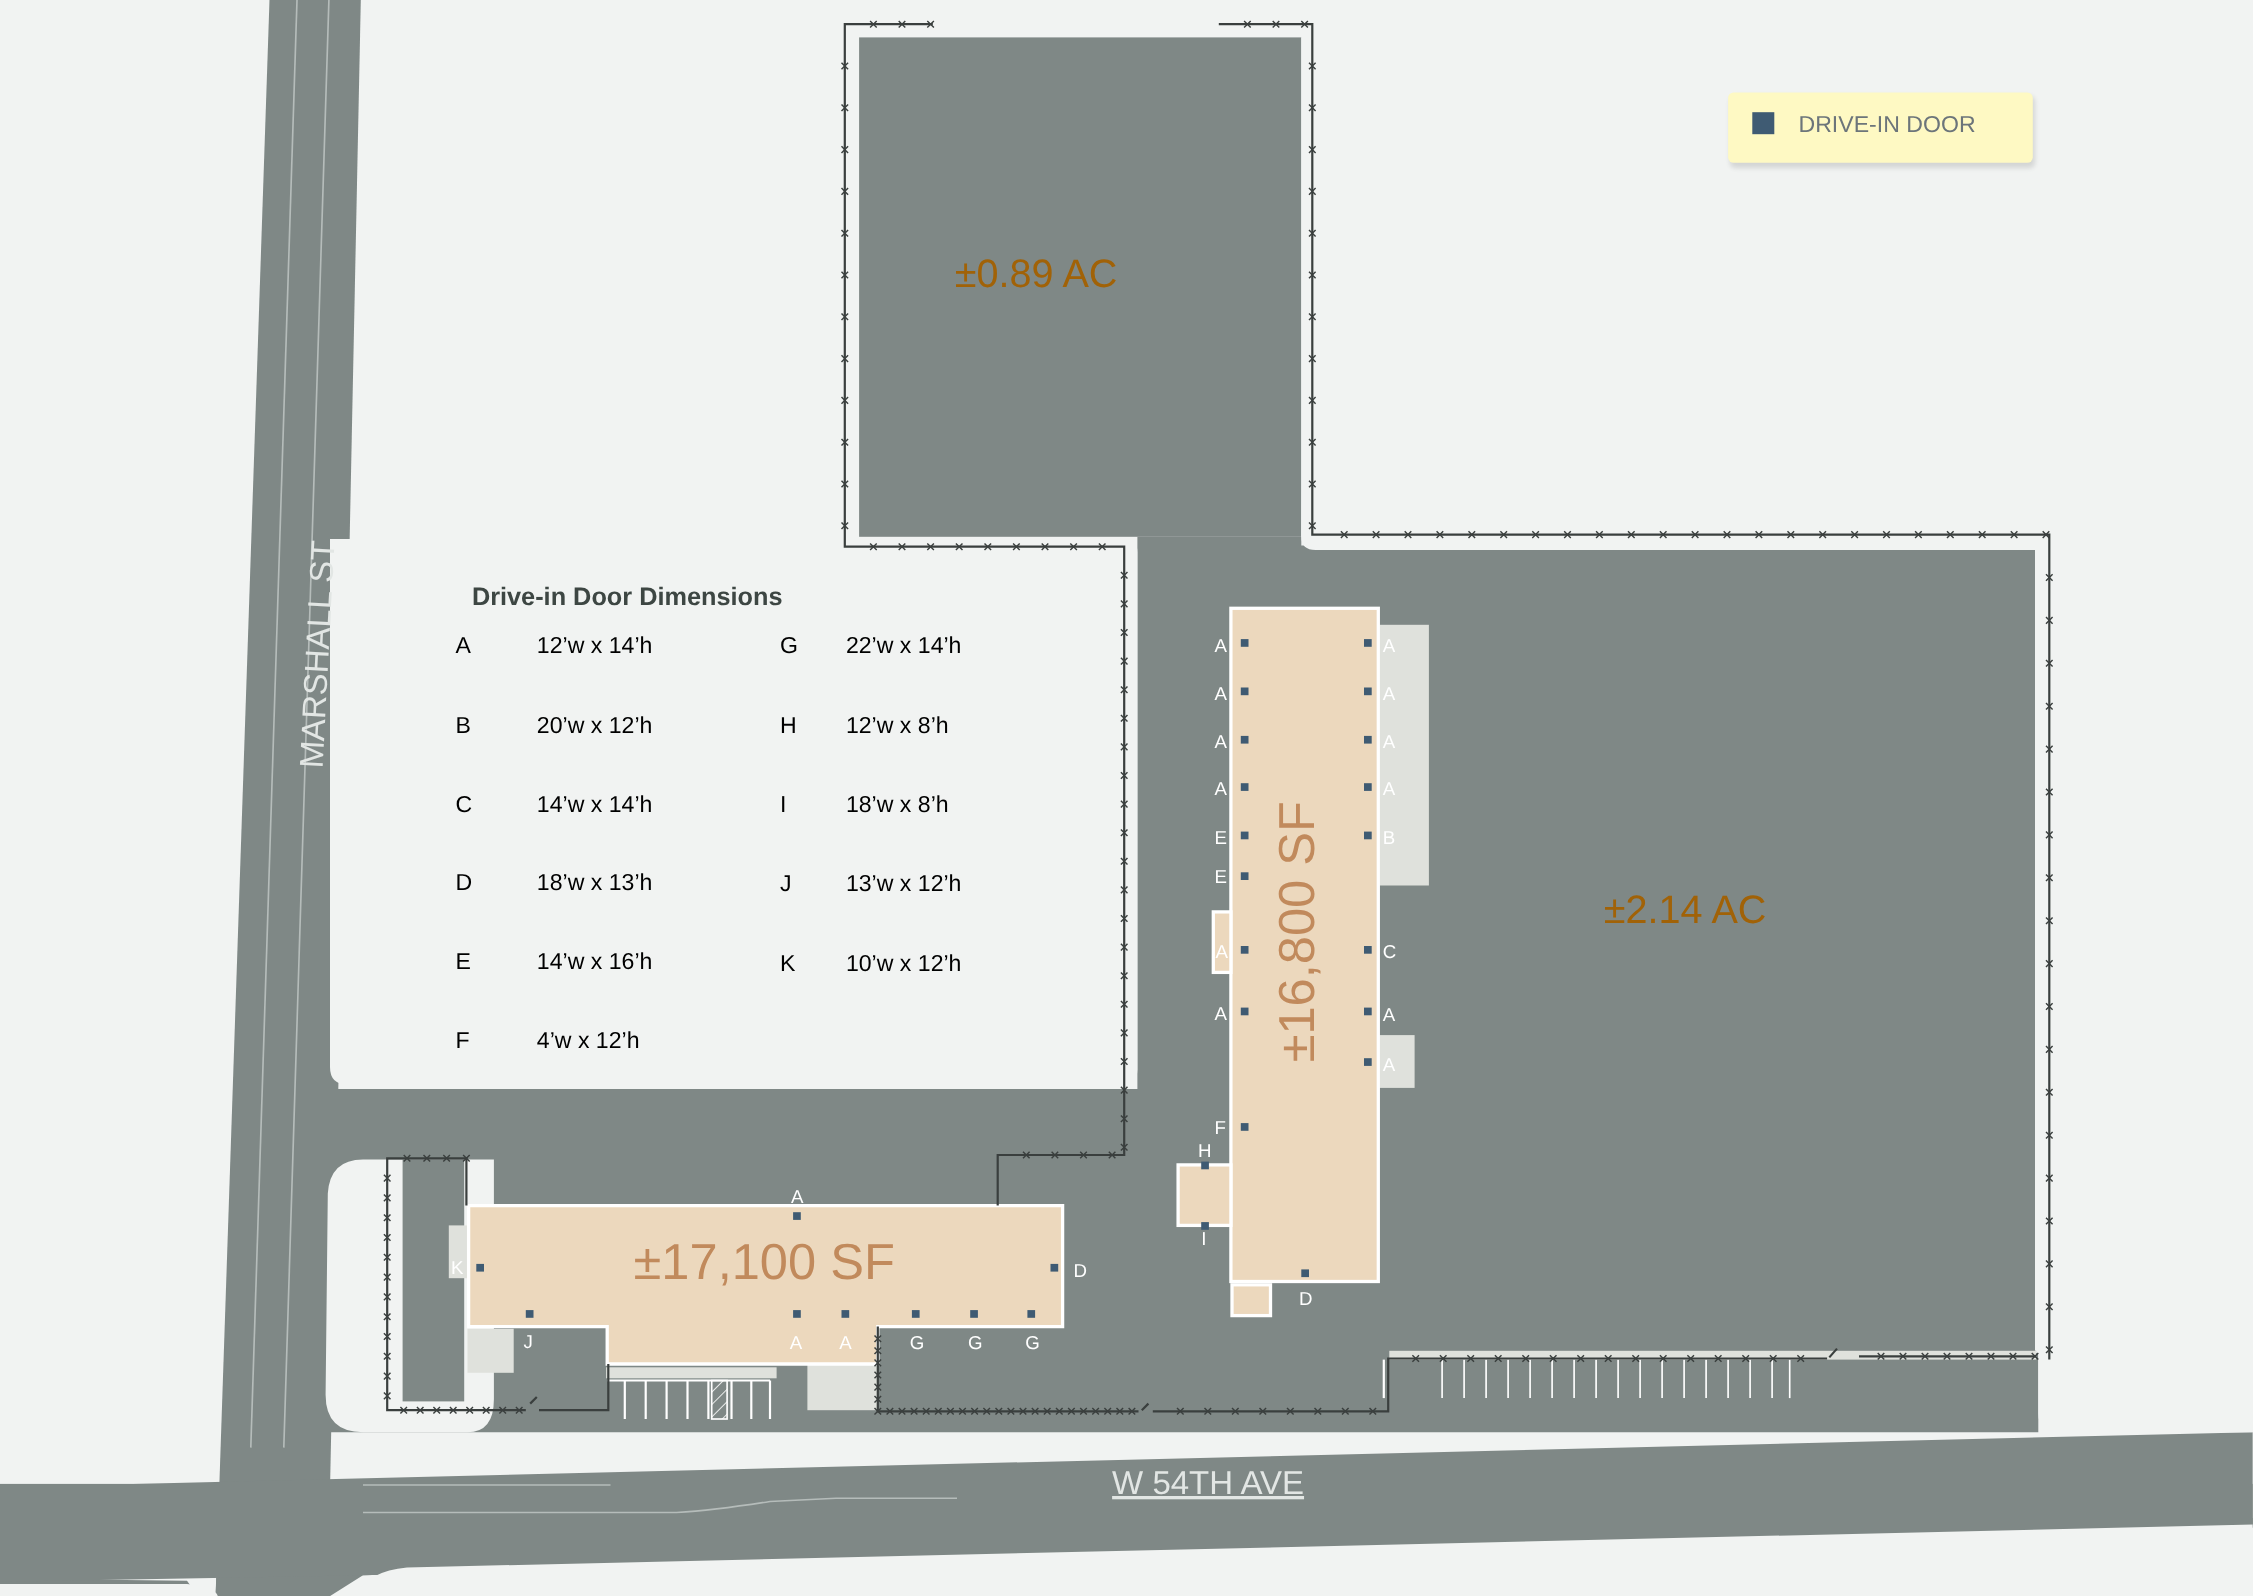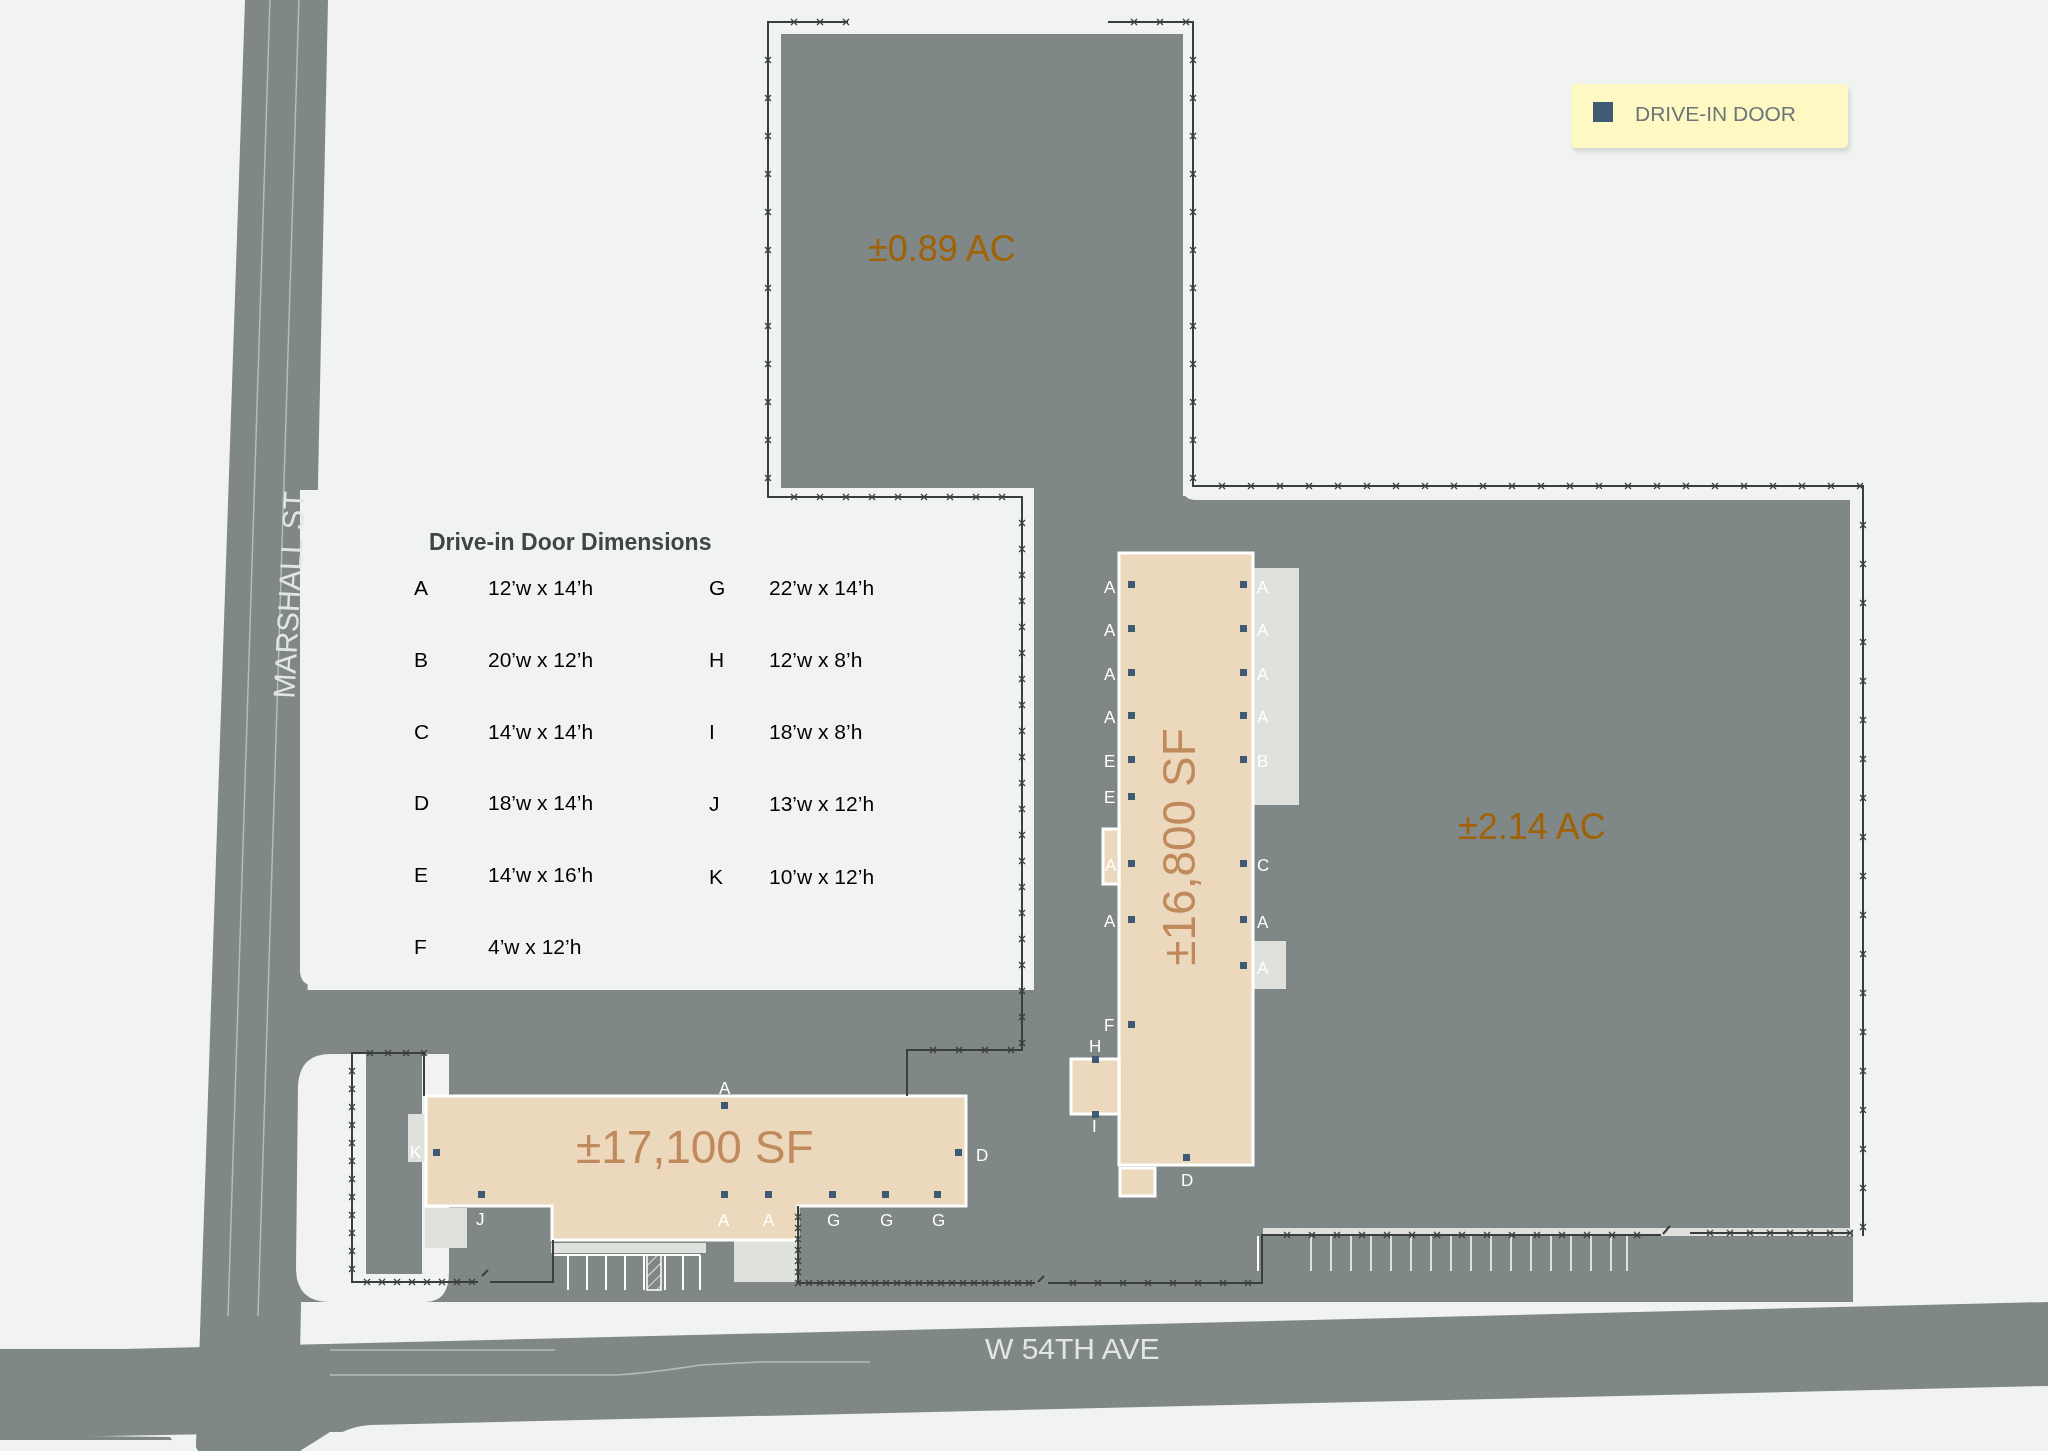--- a/index.html
+++ b/index.html
@@ -356,21 +356,21 @@
     <rect x="934" y="1191" width="7" height="7"></rect>
   </g>
 </svg>
 
 <div class="legend">
   <div class="swatch" style="background:#3f5b73"></div>
   <div class="text">DRIVE-IN DOOR</div>
 </div>
 
 <div class="lbl street" style="left:186px; top:578px; transform: rotate(-87deg);">MARSHALL ST</div>
-<div class="lbl street" style="left:985px; top:1332px;">W 54TH AVE</div>
+<div class="lbl street" style="left:1011px; top:1332px;text-decoration:underline;">W 54TH AVE</div>
 
 <div class="lbl ac-label" style="left:868px; top:228px;">±0.89 AC</div>
 <div class="lbl ac-label" style="left:1458px; top:806px;">±2.14 AC</div>
 
 <div class="lbl sf-label" style="left:576px; top:1120px;">±17,100 SF</div>
 <div class="lbl sf-label" style="left:1060px; top:820px; transform: rotate(-90deg); transform-origin: center;">±16,800 SF</div>
 
 <div class="dims">
   <h2>Drive-in Door Dimensions</h2>
 </div>
@@ -382,21 +382,21 @@
   <div class="lbl dim-row" style="left:414px; top:648px;">
       <span class="k">B</span>
       <span class="v">20’w x 12’h</span>
     </div>
   <div class="lbl dim-row" style="left:414px; top:720px;">
       <span class="k">C</span>
       <span class="v">14’w x 14’h</span>
     </div>
   <div class="lbl dim-row" style="left:414px; top:791px;">
       <span class="k">D</span>
-      <span class="v">18’w x 14’h</span>
+      <span class="v">18’w x 13’h</span>
     </div>
   <div class="lbl dim-row" style="left:414px; top:863px;">
       <span class="k">E</span>
       <span class="v">14’w x 16’h</span>
     </div>
   <div class="lbl dim-row" style="left:414px; top:935px;">
       <span class="k">F</span>
       <span class="v">4’w x 12’h</span>
     </div>
   <div class="lbl dim-row" style="left:709px; top:576px;">

